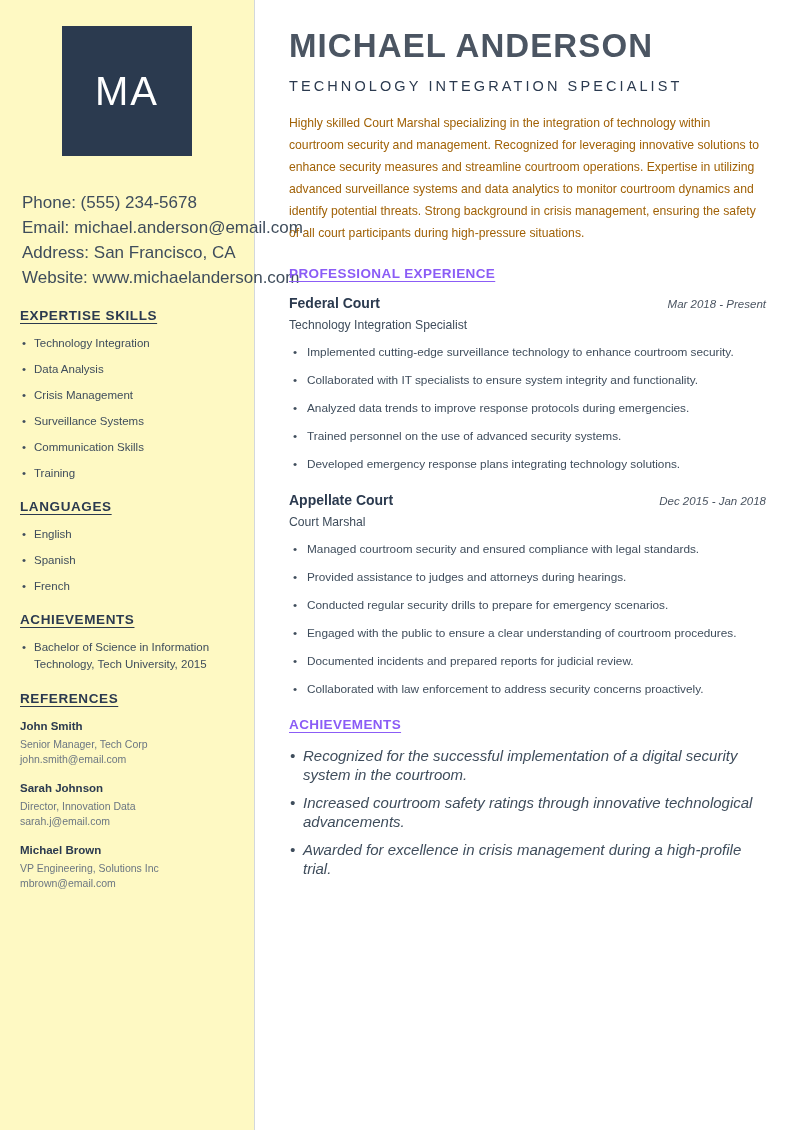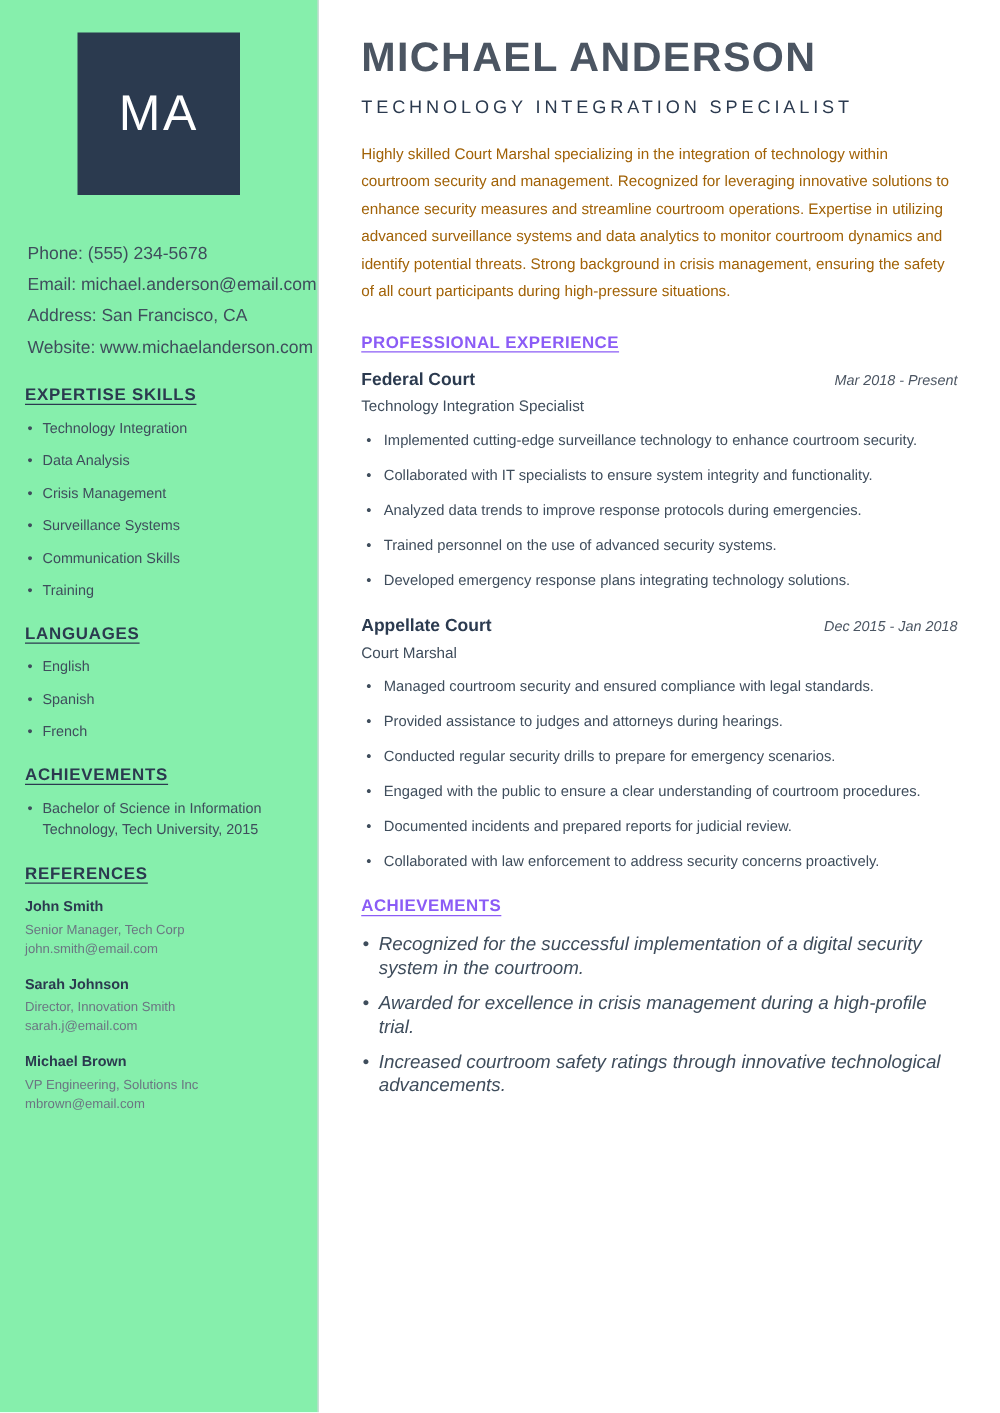--- a/index.html
+++ b/index.html
@@ -15,21 +15,21 @@
     height: 1130px;
     display: flex;
     background: #ffffff;
     overflow: hidden;
   }
 
   
   .sidebar {
     width: 255px;
     min-width: 255px;
-    background: #86efac;
+    background: #fef9c3;
     border-right: 1px solid #d3d8dc;
     padding: 24px 20px 20px 20px;
   }
   .monogram-wrap {
     display: flex;
     justify-content: center;
     margin-top: 2px;
   }
   .monogram {
     width: 130px;
@@ -41,21 +41,21 @@
     justify-content: center;
     font-size: 40px;
     letter-spacing: 2px;
     font-weight: 400;
   }
   .contact-block {
     margin-top: 34px;
     padding-left: 2px;
   }
   .contact-line {
-    font-size: 14px;
+    font-size: 17px;
     color: #3f4d5c;
     line-height: 25px;
     white-space: nowrap;
   }
 
   .side-section { margin-top: 18px; }
   .side-heading {
     font-size: 13.5px;
     font-weight: bold;
     color: #2b3a4f;
@@ -234,21 +234,21 @@
       <div class="side-heading">REFERENCES</div>
 
       <div class="ref-item">
         <div class="ref-name">John Smith</div>
         <div class="ref-role">Senior Manager, Tech Corp</div>
         <div class="ref-email">john.smith@email.com</div>
       </div>
 
       <div class="ref-item">
         <div class="ref-name">Sarah Johnson</div>
-        <div class="ref-role">Director, Innovation Smith</div>
+        <div class="ref-role">Director, Innovation Data</div>
         <div class="ref-email">sarah.j@email.com</div>
       </div>
 
       <div class="ref-item">
         <div class="ref-name">Michael Brown</div>
         <div class="ref-role">VP Engineering, Solutions Inc</div>
         <div class="ref-email">mbrown@email.com</div>
       </div>
     </section>
 
@@ -289,19 +289,19 @@
         <li>Engaged with the public to ensure a clear understanding of courtroom procedures.</li>
         <li>Documented incidents and prepared reports for judicial review.</li>
         <li>Collaborated with law enforcement to address security concerns proactively.</li>
       </ul>
     </section>
 
     <section>
       <div class="main-heading">ACHIEVEMENTS</div>
       <ul class="ach-list">
         <li>Recognized for the successful implementation of a digital security system in the courtroom.</li>
+        <li>Increased courtroom safety ratings through innovative technological advancements.</li>
         <li>Awarded for excellence in crisis management during a high-profile trial.</li>
-        <li>Increased courtroom safety ratings through innovative technological advancements.</li>
       </ul>
     </section>
 
   </main>
 </div>
 
 </body></html>

